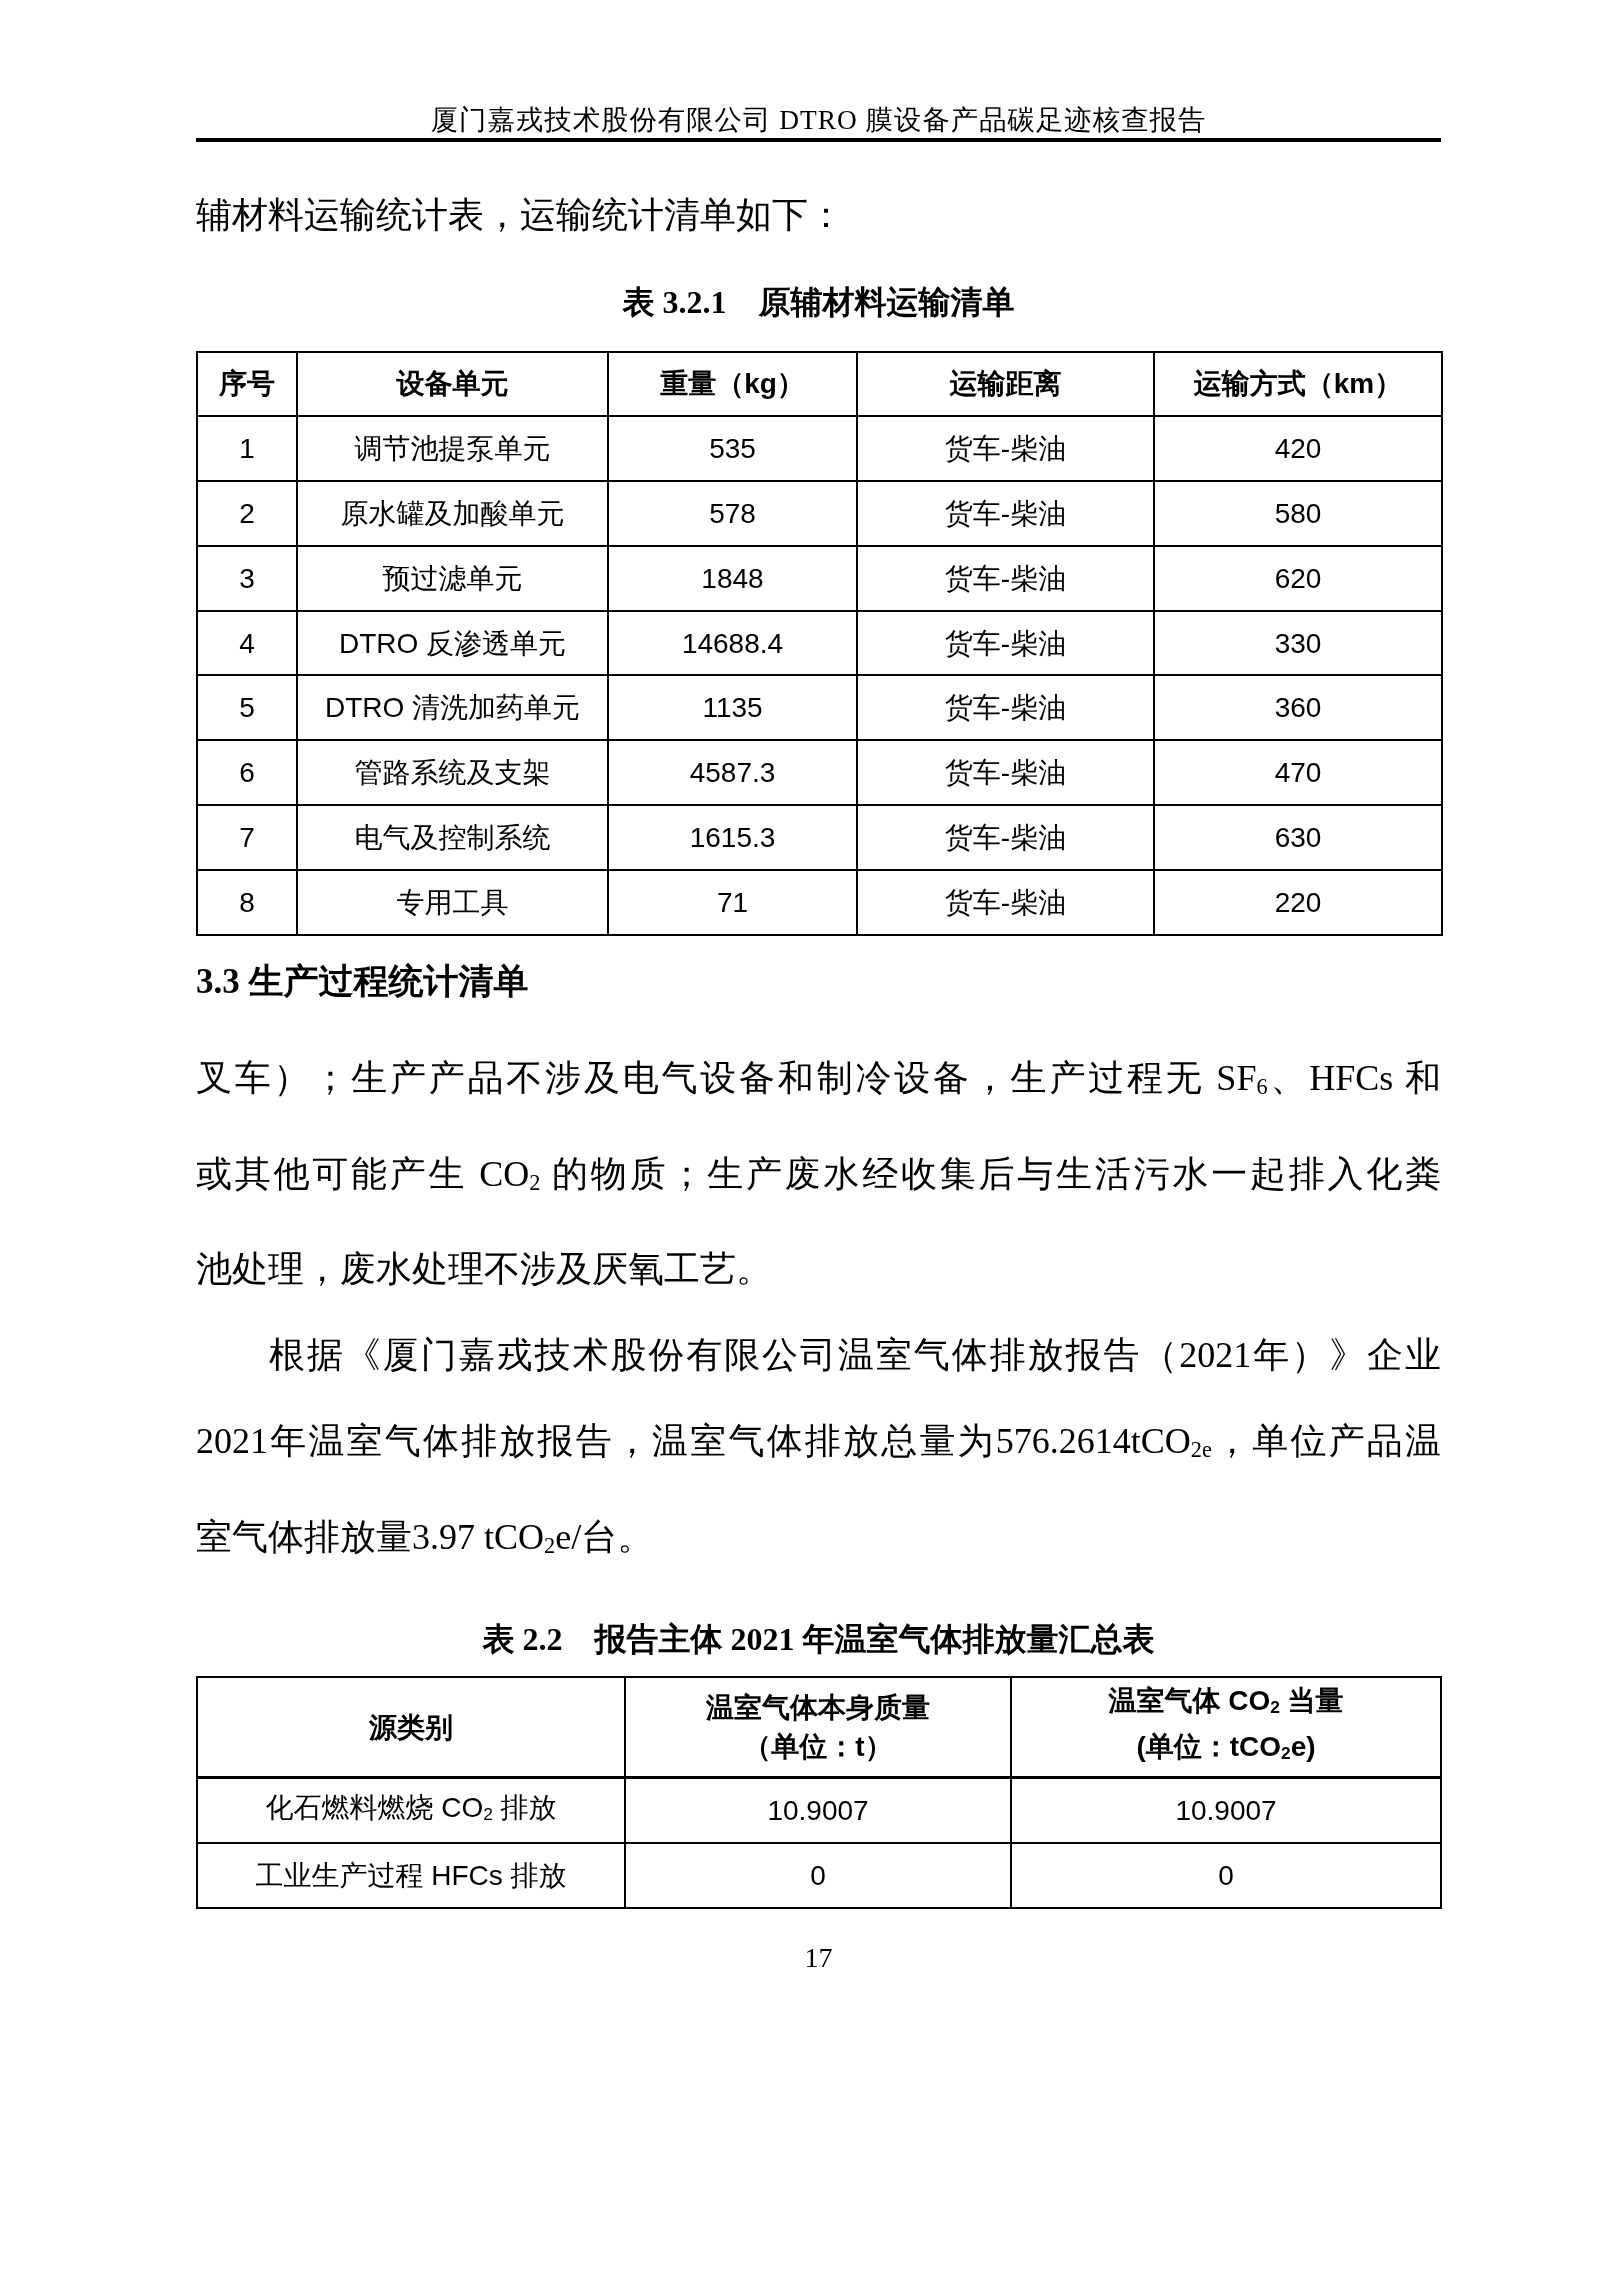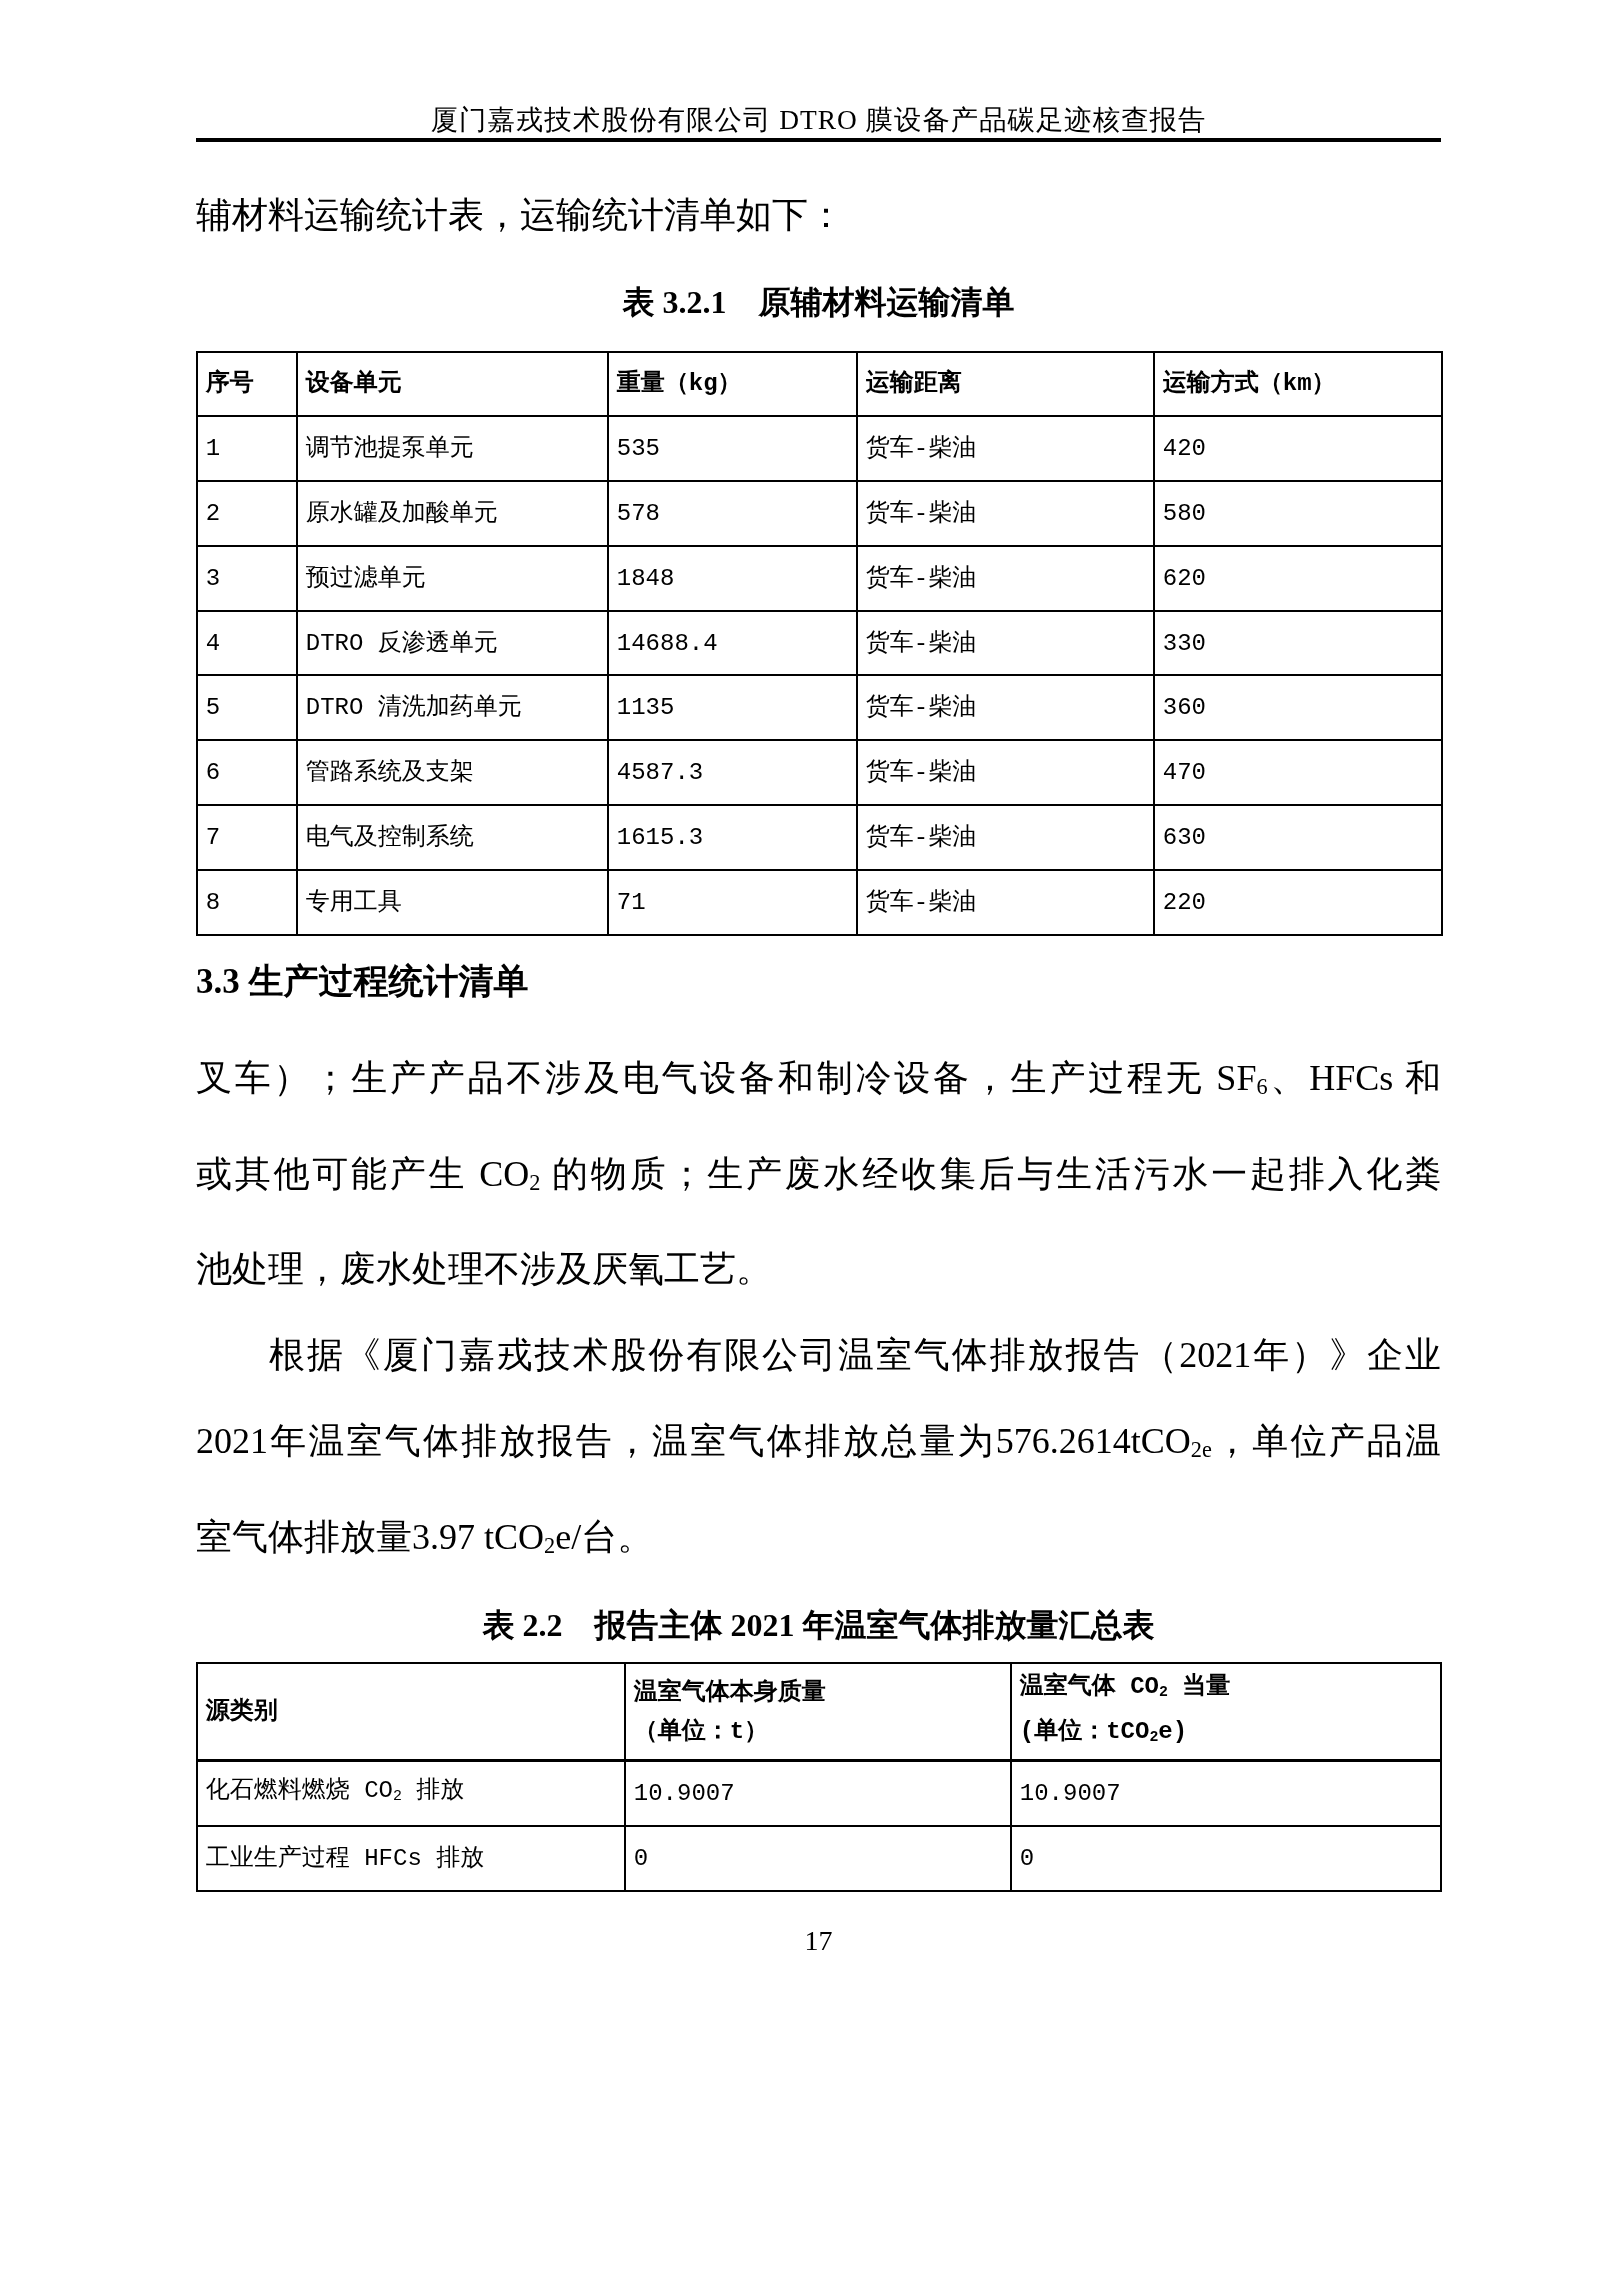--- a/index.html
+++ b/index.html
@@ -35,39 +35,38 @@
     margin: 51px 0 0 0;
     font-size: 36px;
     line-height: 45px;
   }
   .caption {
     margin-top: 43px;
     font-size: 32px;
     font-weight: bold;
     text-align: center;
   }
-  .caption2 { margin-top: 15px; }
+  .caption2 { margin-top: 29px; }
   
   table {
     border-collapse: collapse;
     table-layout: fixed;
     width: 100%;
     border: 2.9px solid #000;
     font-family: "Liberation Sans", "DejaVu Sans", sans-serif;
   }
   .t1 { margin-top: 25.5px; }
   .t2 { margin-top: 13.7px; }
   th, td {
     border: 2px solid #000;
-    text-align: left;
+    text-align: center;
     vertical-align: middle;
     padding: 2.9px 7.8px;
-    font-size: 24px;
+    font-size: 28px;
     line-height: 39px;
-    font-family: Liberation Mono, monospace;
   }
   th { font-weight: bold; }
   .t1 th { height: 57px; border-bottom-width: 2.9px; }
   .t1 td { height: 57px; }
   .t2 thead th { height: 90px; border-bottom-width: 3.9px; }
   .t2 td { height: 57px; }
   .th-sub-line { font-weight: bold; }
   
   .sec-heading {
     margin-top: 21.6px;

